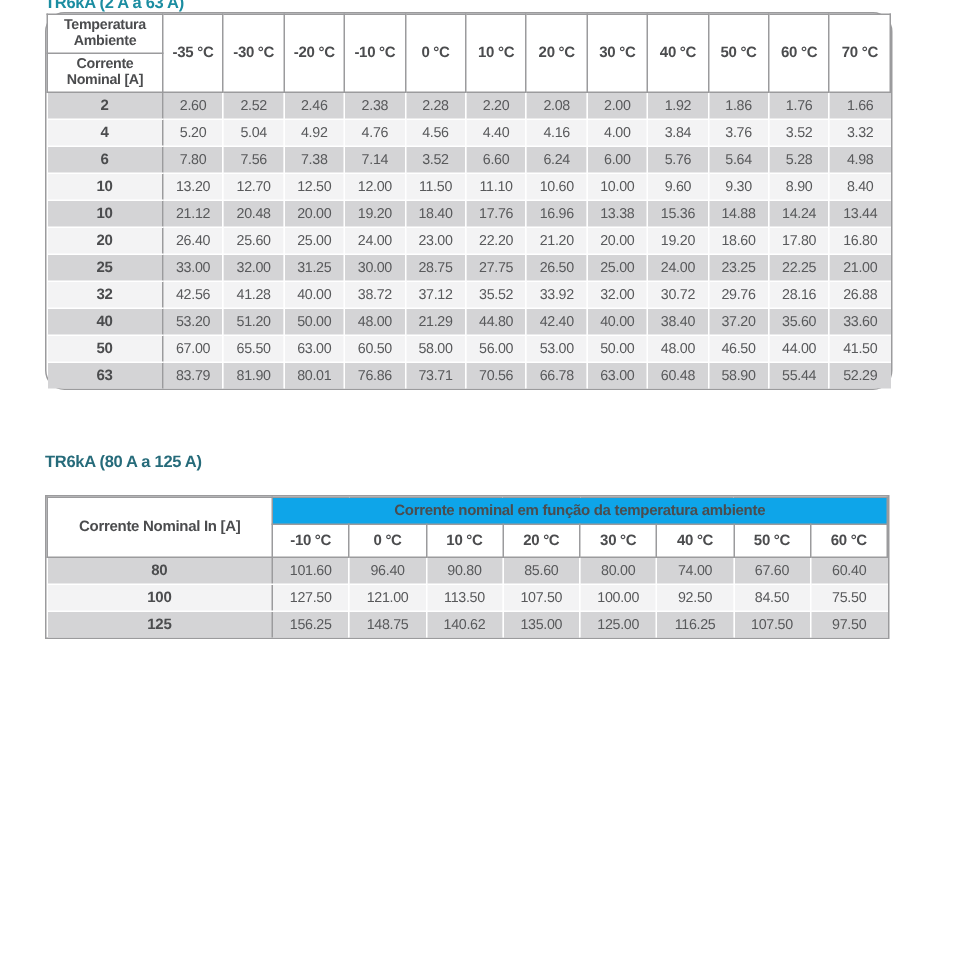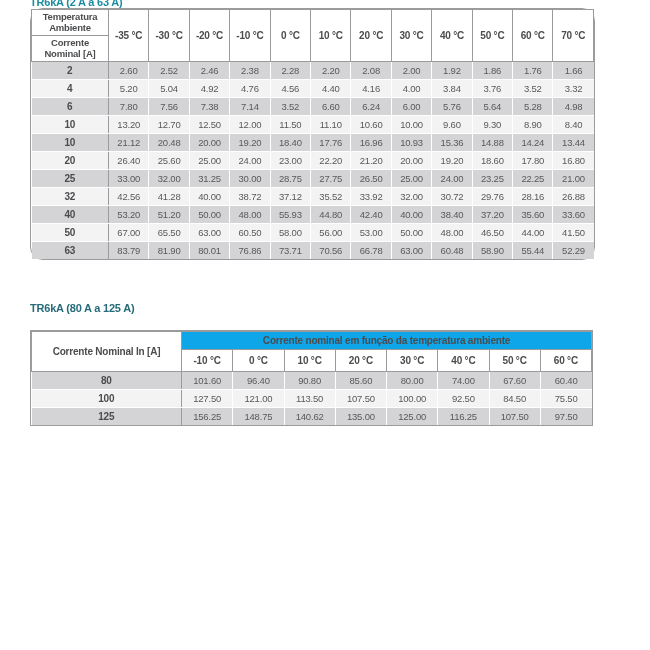--- a/index.html
+++ b/index.html
@@ -156,21 +156,21 @@
           </tr>
           <tr>
             <td class="label">10</td>
             <td class="val">21.12</td>
             <td class="val">20.48</td>
             <td class="val">20.00</td>
             <td class="val">19.20</td>
             <td class="val">18.40</td>
             <td class="val">17.76</td>
             <td class="val">16.96</td>
-            <td class="val">10.93</td>
+            <td class="val">13.38</td>
             <td class="val">15.36</td>
             <td class="val">14.88</td>
             <td class="val">14.24</td>
             <td class="val">13.44</td>
           </tr>
           <tr>
             <td class="label">20</td>
             <td class="val">26.40</td>
             <td class="val">25.60</td>
             <td class="val">25.00</td>
@@ -213,21 +213,21 @@
             <td class="val">29.76</td>
             <td class="val">28.16</td>
             <td class="val">26.88</td>
           </tr>
           <tr>
             <td class="label">40</td>
             <td class="val">53.20</td>
             <td class="val">51.20</td>
             <td class="val">50.00</td>
             <td class="val">48.00</td>
-            <td class="val">55.93</td>
+            <td class="val">21.29</td>
             <td class="val">44.80</td>
             <td class="val">42.40</td>
             <td class="val">40.00</td>
             <td class="val">38.40</td>
             <td class="val">37.20</td>
             <td class="val">35.60</td>
             <td class="val">33.60</td>
           </tr>
           <tr>
             <td class="label">50</td>

